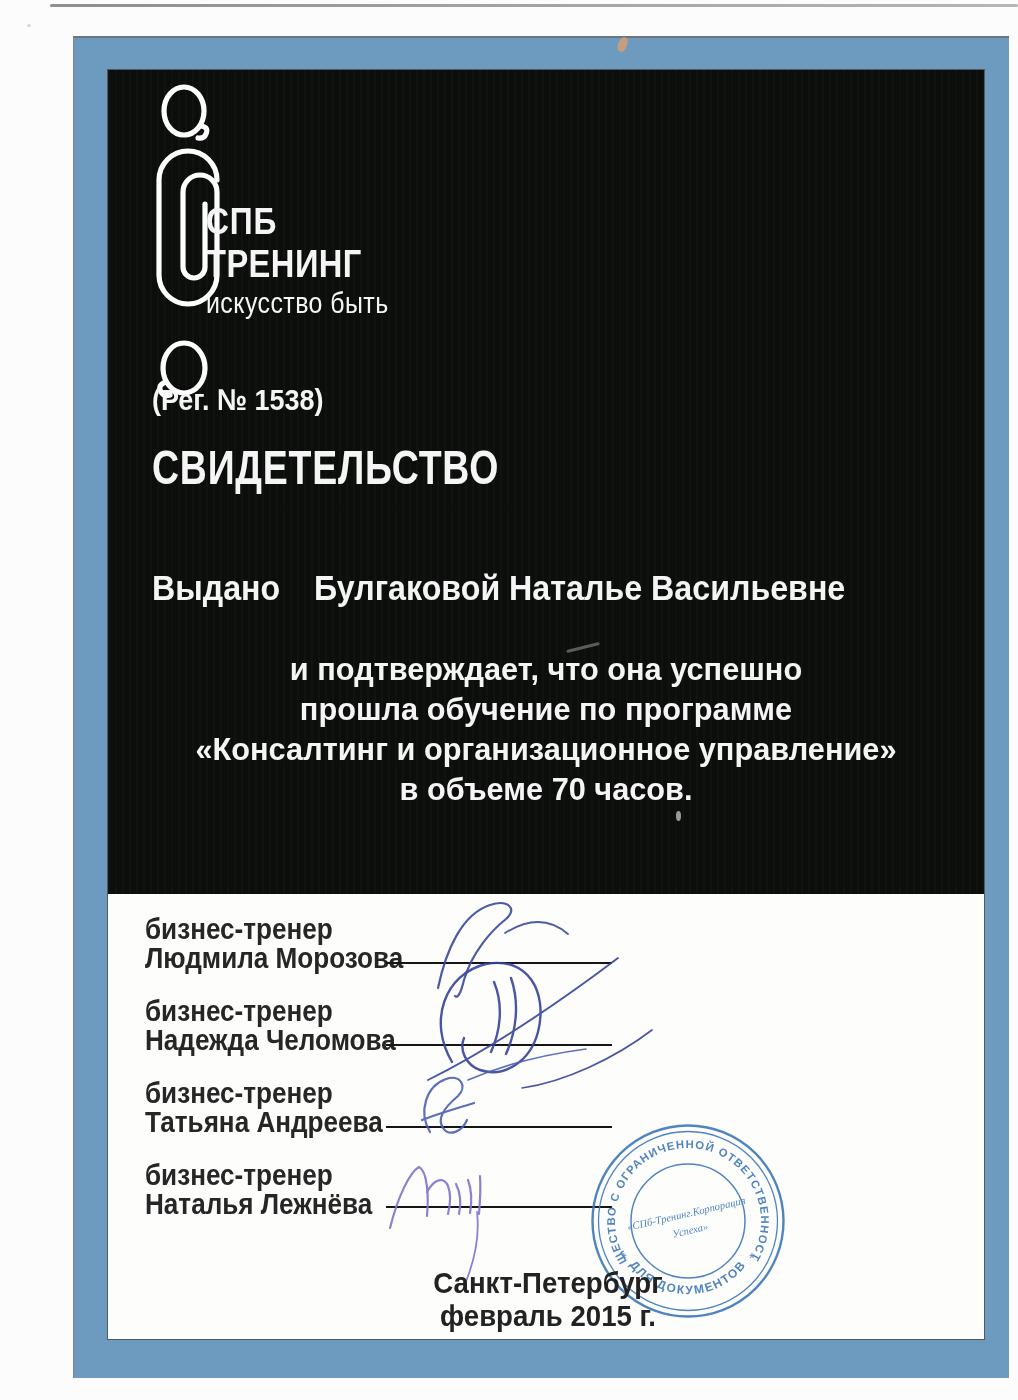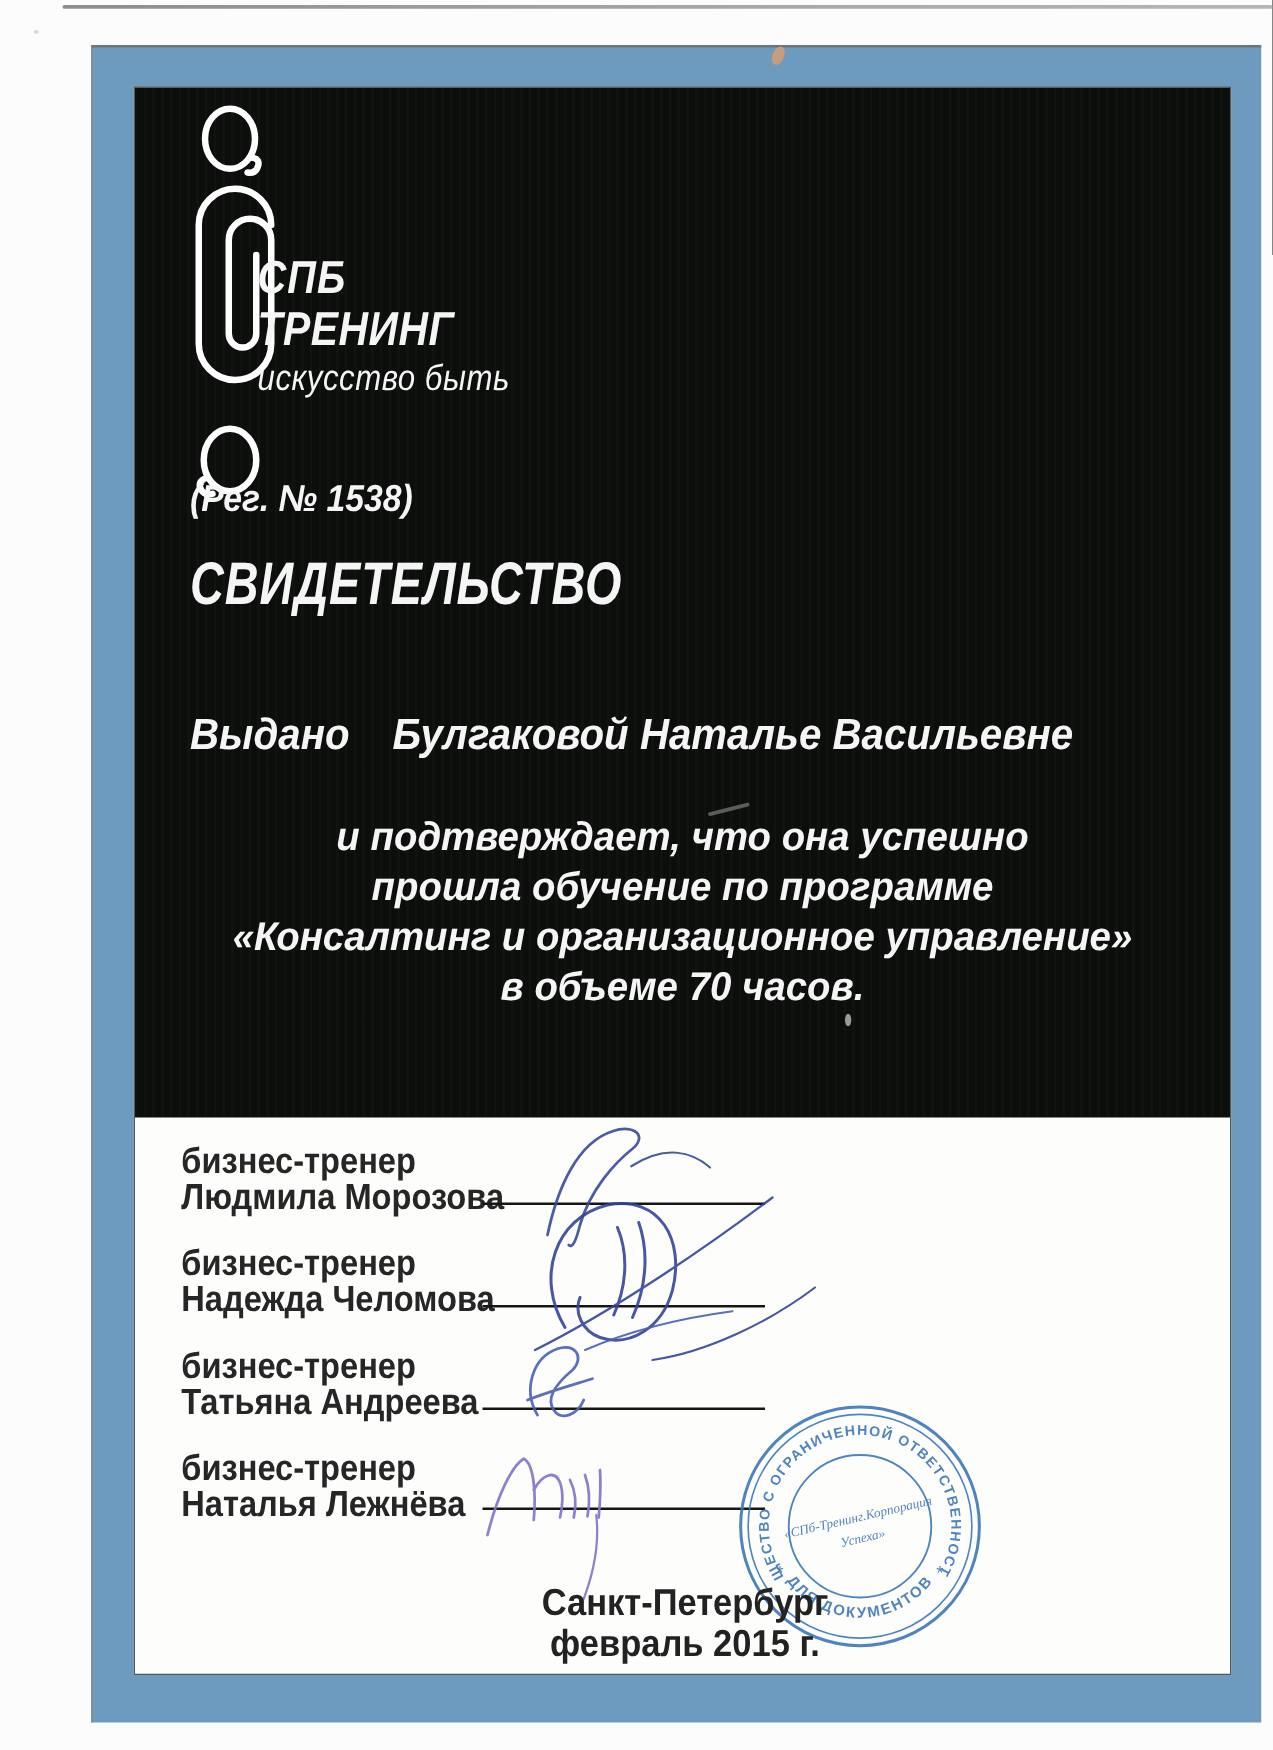--- a/index.html
+++ b/index.html
@@ -21,21 +21,21 @@
   
   .frame{left:73px;top:36px;width:936px;height:1342px;background:#6d9abf;
      border-top:2px solid #6e747a;border-left:1px solid #7b868e;box-sizing:border-box;}
 
   
   .inner{left:107px;top:69px;width:878px;height:1271px;background:#fdfdfc;
      border:1px solid #53585d;box-sizing:border-box;}
 
   
   .black-panel{left:0;top:0;width:100%;height:824px;background:#0c0e0c;
-     background-image:repeating-linear-gradient(90deg,rgba(255,255,255,.018) 0 2px,rgba(0,0,0,0) 2px 7px);font-style:italic;}
+     background-image:repeating-linear-gradient(90deg,rgba(255,255,255,.018) 0 2px,rgba(0,0,0,0) 2px 7px);}
   .black-panel *{color:#f5f5f5;}
 
   .logo-svg{left:36px;top:12px;}
   .logo-text{left:98px;top:131px;transform:scaleX(.86);transform-origin:left top;line-height:1;}
   .logo-line1{font-size:37px;font-weight:bold;letter-spacing:1px;line-height:42px;}
   .logo-line2{font-size:38px;font-weight:bold;letter-spacing:.5px;line-height:43px;}
   .logo-tagline{font-size:29px;font-weight:normal;line-height:34px;letter-spacing:.5px;}
 
   .reg-number{left:44px;top:313px;font-size:30px;font-weight:bold;transform:scaleX(.9);
      transform-origin:left top;}

